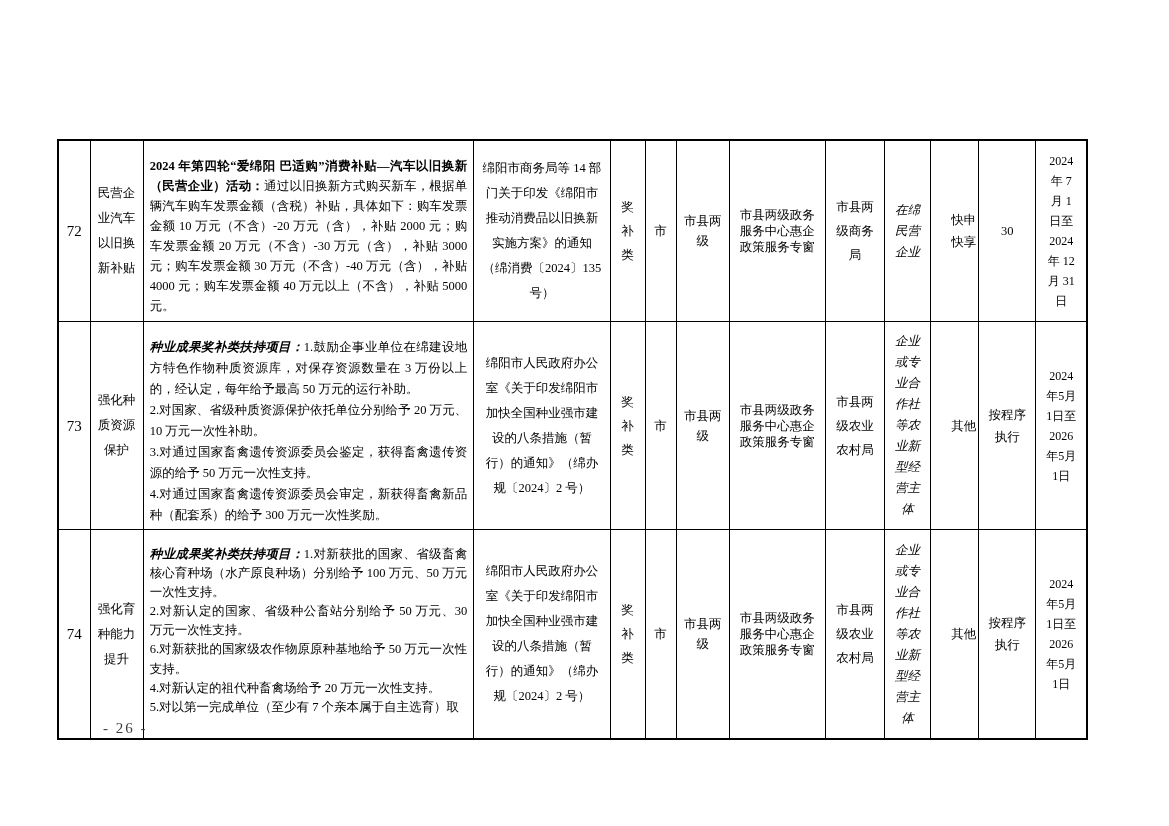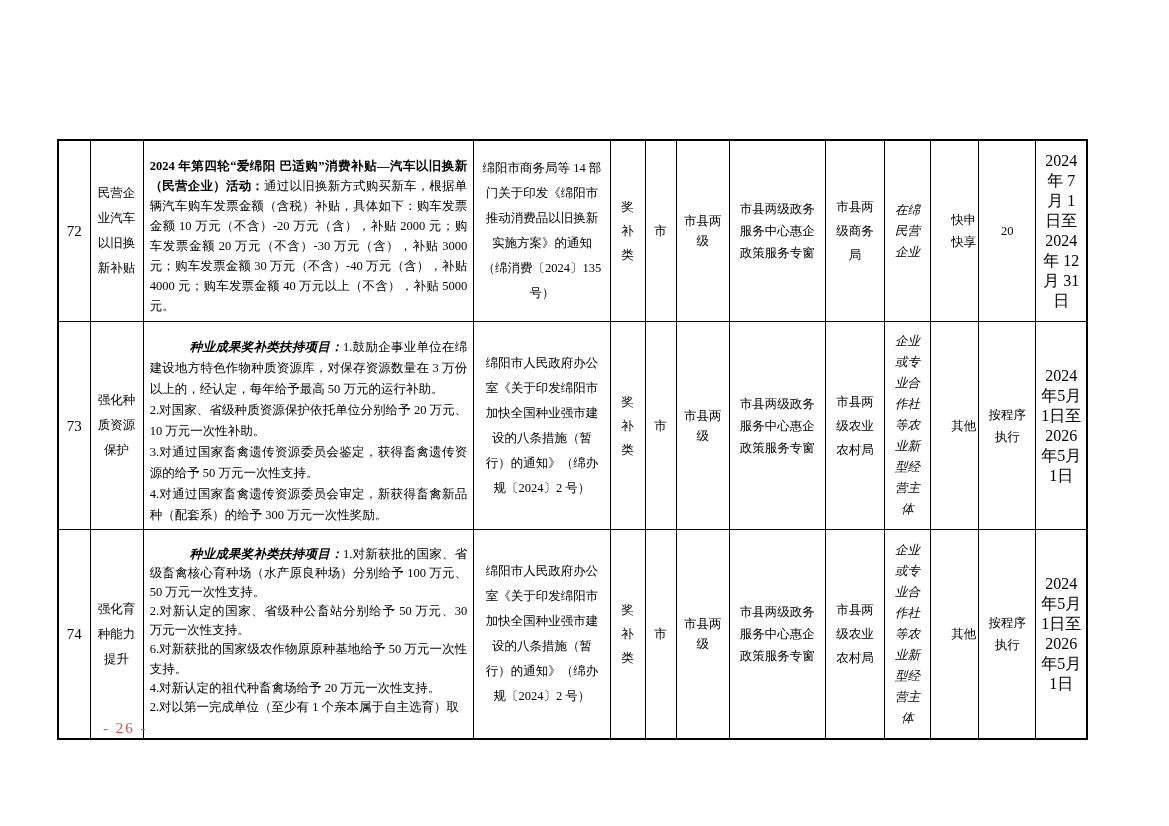--- a/index.html
+++ b/index.html
@@ -31,36 +31,36 @@
   td.c-content {
     text-align:justify;
     vertical-align:top;
     padding:15px 6px 2px 6px;
   }
   td.c-content .box { overflow:hidden; }
   tr.r72 .box { height:163px; line-height:20px; }
   tr.r73 .box { height:190px; line-height:21px; }
   tr.r74 .box { height:191px; line-height:19.1px; }
   .lead { font-weight:bold; }
-  .lead.kai { font-style:italic;margin-left:40px; }
+  .lead.kai { font-style:italic; }
   td.c-basis { line-height:25px; padding:2px 6px; }
   td.c-type { line-height:24px; }
-  td.c-window { line-height:22px;margin-left:28px; }
+  td.c-window { line-height:16px;margin-left:28px; }
   td.c-dept { line-height:24px; }
   td.c-target { line-height:21px;font-style:italic; }
   td.c-mode { line-height:22px;text-align:right; }
   td.c-limit { line-height:22px; }
-  td.c-period { line-height:20px; font-size:16px; }
+  td.c-period { line-height:20px; font-size:12px; }
 
   .page-number {
     position:absolute;
     left:103px; top:720px;
     font-size:15px;
     letter-spacing:2px;
-    color:#ef4444;
+    color:#404040;
   }
 </style>
 </head>
 <body>
 
 <div class="page">
 
   <table class="policy">
     <colgroup>
       <col style="width:32px">
@@ -99,21 +99,21 @@
 服务中心惠企
 政策服务专窗</td>
         <td class="c-dept pre">市县两
 级商务
 局</td>
         <td class="c-target pre">在绵
 民营
 企业</td>
         <td class="c-mode pre">快申
 快享</td>
-        <td class="c-limit pre">20</td>
+        <td class="c-limit pre">30</td>
         <td class="c-period pre">2024
 年 7
 月 1
 日至
 2024
 年 12
 月 31
 日</td>
       </tr>
 
@@ -167,21 +167,21 @@
         <td class="c-index">74</td>
         <td class="c-name pre">强化育
 种能力
 提升</td>
         <td class="c-content">
           <div class="box">
             <div><span class="lead kai">种业成果奖补类扶持项目：</span><span>1.对新获批的国家、省级畜禽核心育种场（水产原良种场）分别给予 100 万元、50 万元一次性支持。</span></div>
             <div>2.对新认定的国家、省级种公畜站分别给予 50 万元、30 万元一次性支持。</div>
             <div>6.对新获批的国家级农作物原原种基地给予 50 万元一次性支持。</div>
             <div>4.对新认定的祖代种畜禽场给予 20 万元一次性支持。</div>
-            <div>2.对以第一完成单位（至少有 1 个亲本属于自主选育）取</div>
+            <div>5.对以第一完成单位（至少有 7 个亲本属于自主选育）取</div>
           </div>
         </td>
         <td class="c-basis">绵阳市人民政府办公室《关于印发绵阳市加快全国种业强市建设的八条措施（暂行）的通知》（绵办规〔2024〕2 号）</td>
         <td class="c-type pre">奖
 补
 类</td>
         <td class="c-fund">市</td>
         <td class="c-impl pre">市县两
 级</td>
         <td class="c-window pre">市县两级政务

